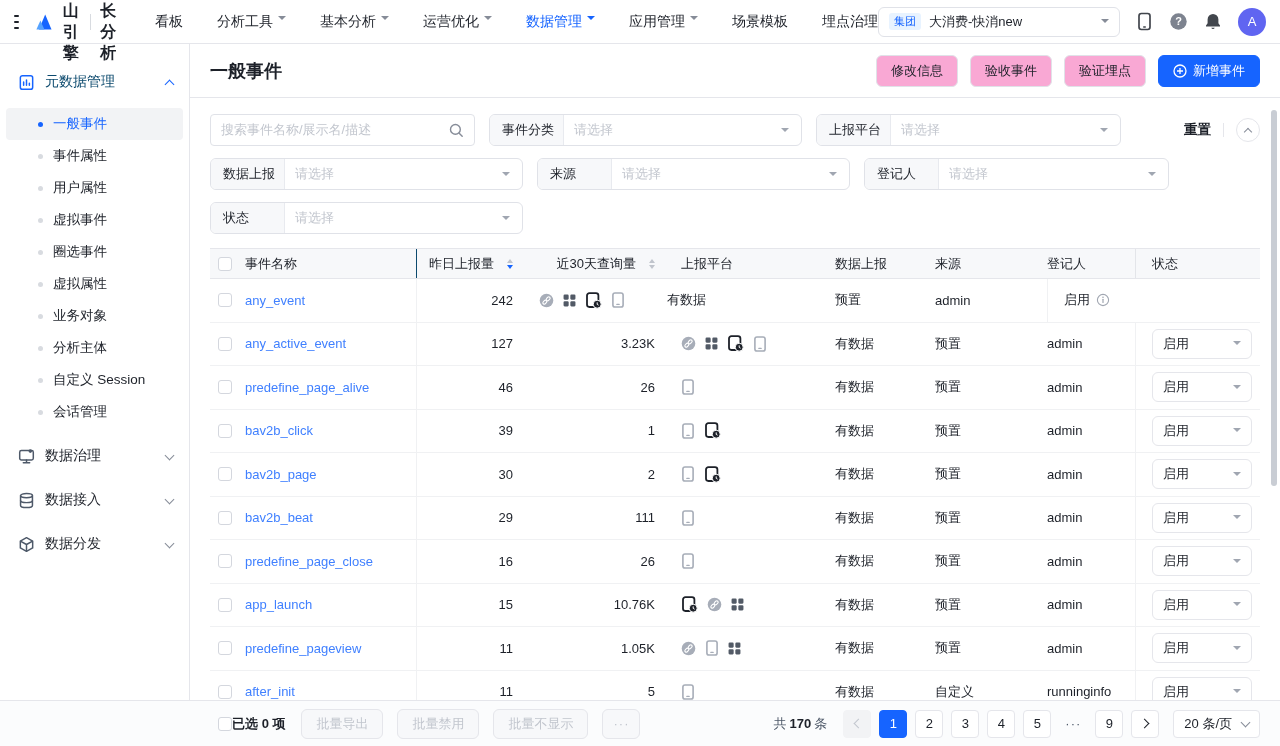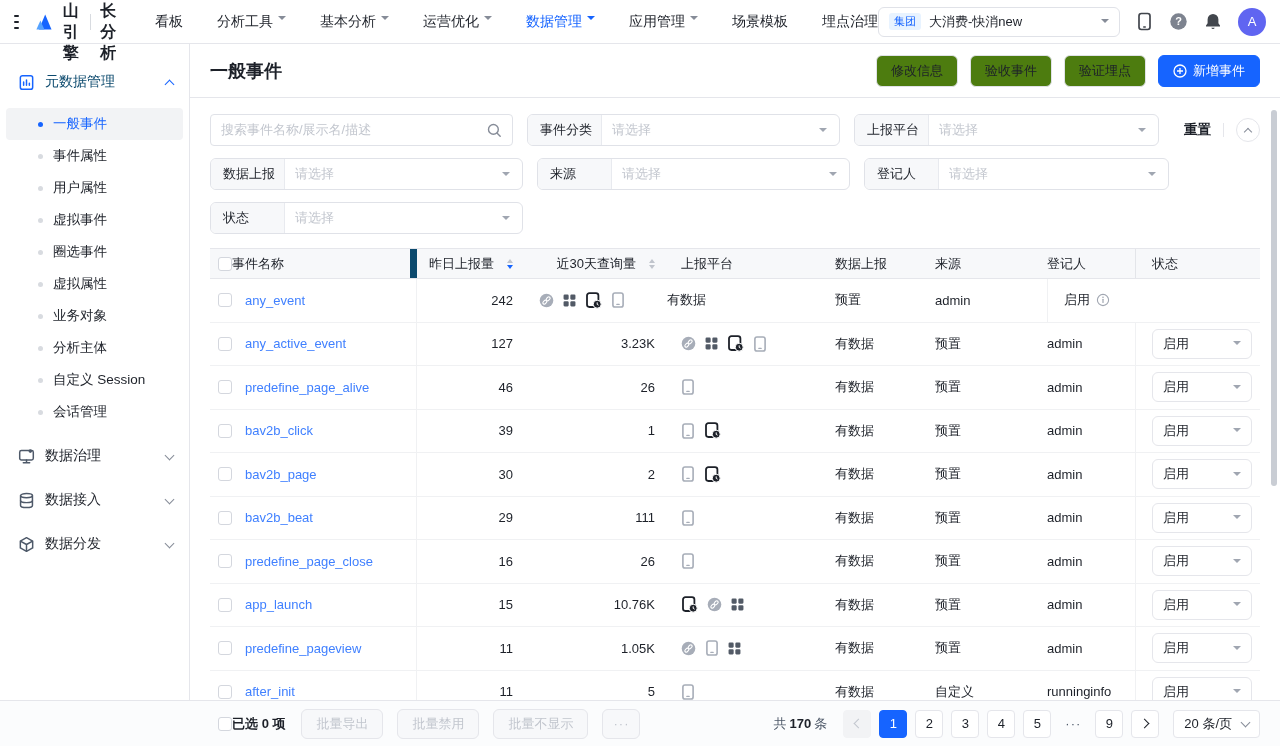--- a/index.html
+++ b/index.html
@@ -41,46 +41,46 @@
   .side-child{display:flex;align-items:center;height:32px;border-radius:4px;padding:0 10px 0 32px;gap:10px;cursor:pointer;font-size:13.5px;color:#1d2129;}
   .side-child .dot{width:5px;height:5px;border-radius:50%;background:#d8dbe0;flex:none;}
   .side-child.active{background:#f2f3f5;color:#1664ff;font-weight:500;}
   .side-child.active .dot{background:#1664ff;}
 
   
   .content{position:absolute;top:44px;left:190px;right:0;bottom:46px;background:#fff;overflow:hidden;}
   .page-header{height:54px;display:flex;align-items:center;padding:0 20px;border-bottom:1px solid #e5e6eb;}
   .page-title{font-size:18px;font-weight:700;}
   .header-actions{margin-left:auto;display:flex;align-items:center;gap:12px;}
-  .btn{height:32px;padding:0 14px;border:1px solid #e0e2e8;border-radius:6px;background:#4d7c0f;font-size:13px;font-weight:500;color:#1d2129;display:flex;align-items:center;gap:6px;cursor:pointer;white-space:nowrap;}
+  .btn{height:32px;padding:0 14px;border:1px solid #e0e2e8;border-radius:6px;background:#f9a8d4;font-size:13px;font-weight:500;color:#1d2129;display:flex;align-items:center;gap:6px;cursor:pointer;white-space:nowrap;}
   .btn.primary{background:#1664ff;border-color:#1664ff;color:#fff;}
 
   
   .filters{padding:16px 20px 14px;}
   .f-row{display:flex;align-items:center;gap:14px;margin-bottom:12px;}
   .f-row:last-child{margin-bottom:0;}
-  .search-box{width:303px;height:32px;border:1px solid #e0e2e8;border-radius:4px;display:flex;align-items:center;padding:0 10px;background:#fff;cursor:text;}
+  .search-box{width:265px;height:32px;border:1px solid #e0e2e8;border-radius:4px;display:flex;align-items:center;padding:0 10px;background:#fff;cursor:text;}
   .search-box .ph{color:#c2c6ce;font-size:13px;flex:1;}
   .fgroup{height:32px;border:1px solid #e0e2e8;border-radius:6px;display:flex;align-items:center;background:#fff;overflow:hidden;cursor:pointer;}
   .fgroup .flabel{width:74px;flex:none;align-self:stretch;display:flex;align-items:center;padding-left:12px;background:#f7f8fa;border-right:1px solid #e8eaef;font-size:13px;font-weight:500;color:#1d2129;}
   .fgroup .fvalue{flex:1;padding:0 10px;color:#c2c6ce;font-size:13px;}
   .fgroup .fcaret{width:0;height:0;border:4px solid transparent;border-top-color:#a0a6b1;margin:3px 12px 0 0;}
   .w313{width:313px;} .w305{width:305px;}
   .reset-cluster{margin-left:auto;display:flex;align-items:center;gap:12px;}
   .reset-link{font-size:13.5px;font-weight:600;color:#1d2129;cursor:pointer;}
   .v-div{width:1px;height:14px;background:#e5e6eb;}
   .collapse-btn{width:24px;height:24px;border:1px solid #e5e6eb;border-radius:50%;display:flex;align-items:center;justify-content:center;cursor:pointer;background:#fff;}
   .collapse-btn .chev{width:6px;height:6px;border-left:1.5px solid #868c98;border-top:1.5px solid #868c98;transform:rotate(45deg);margin-top:3px;}
 
   
   .table-wrap{padding:0 20px;}
   .tgrid{display:grid;grid-template-columns:207px 108px 142px 168px 100px 112px 88px minmax(0,1fr);align-items:center;}
   .thead{height:31px;background:#f7f8fa;border-top:1px solid #e5e6eb;border-bottom:1px solid #e5e6eb;font-weight:500;color:#1d2129;}
   .th{display:flex;align-items:center;font-size:13px;height:100%;}
-  .th.c1{padding-left:8px;border-right:7px solid #0c4a6e;}
+  .th.c1{padding-left:8px;gap:13px;border-right:1px solid #0c4a6e;}
   .th.num{justify-content:flex-end;padding-right:12px;gap:13px;}
   .th.c4{padding-left:14px;}
   .th.c8{border-left:1px solid #e3e5e9;padding-left:16px;}
   .checkbox{width:14px;height:14px;border:1px solid #d4d7de;border-radius:3px;background:#fff;flex:none;cursor:pointer;}
   .sorter{display:flex;flex-direction:column;gap:2px;}
   .sorter .tri-up{width:0;height:0;border:3.5px solid transparent;border-bottom:4.5px solid #c0c4cc;border-top:none;}
   .sorter .tri-down{width:0;height:0;border:3.5px solid transparent;border-top:4.5px solid #c0c4cc;border-bottom:none;}
   .sorter.desc .tri-down{border-top-color:#1664ff;}
   .trow{height:43.5px;border-bottom:1px solid #f0f1f3;background:#fff;}
   .td{font-size:13px;height:100%;display:flex;align-items:center;color:#1d2129;}

